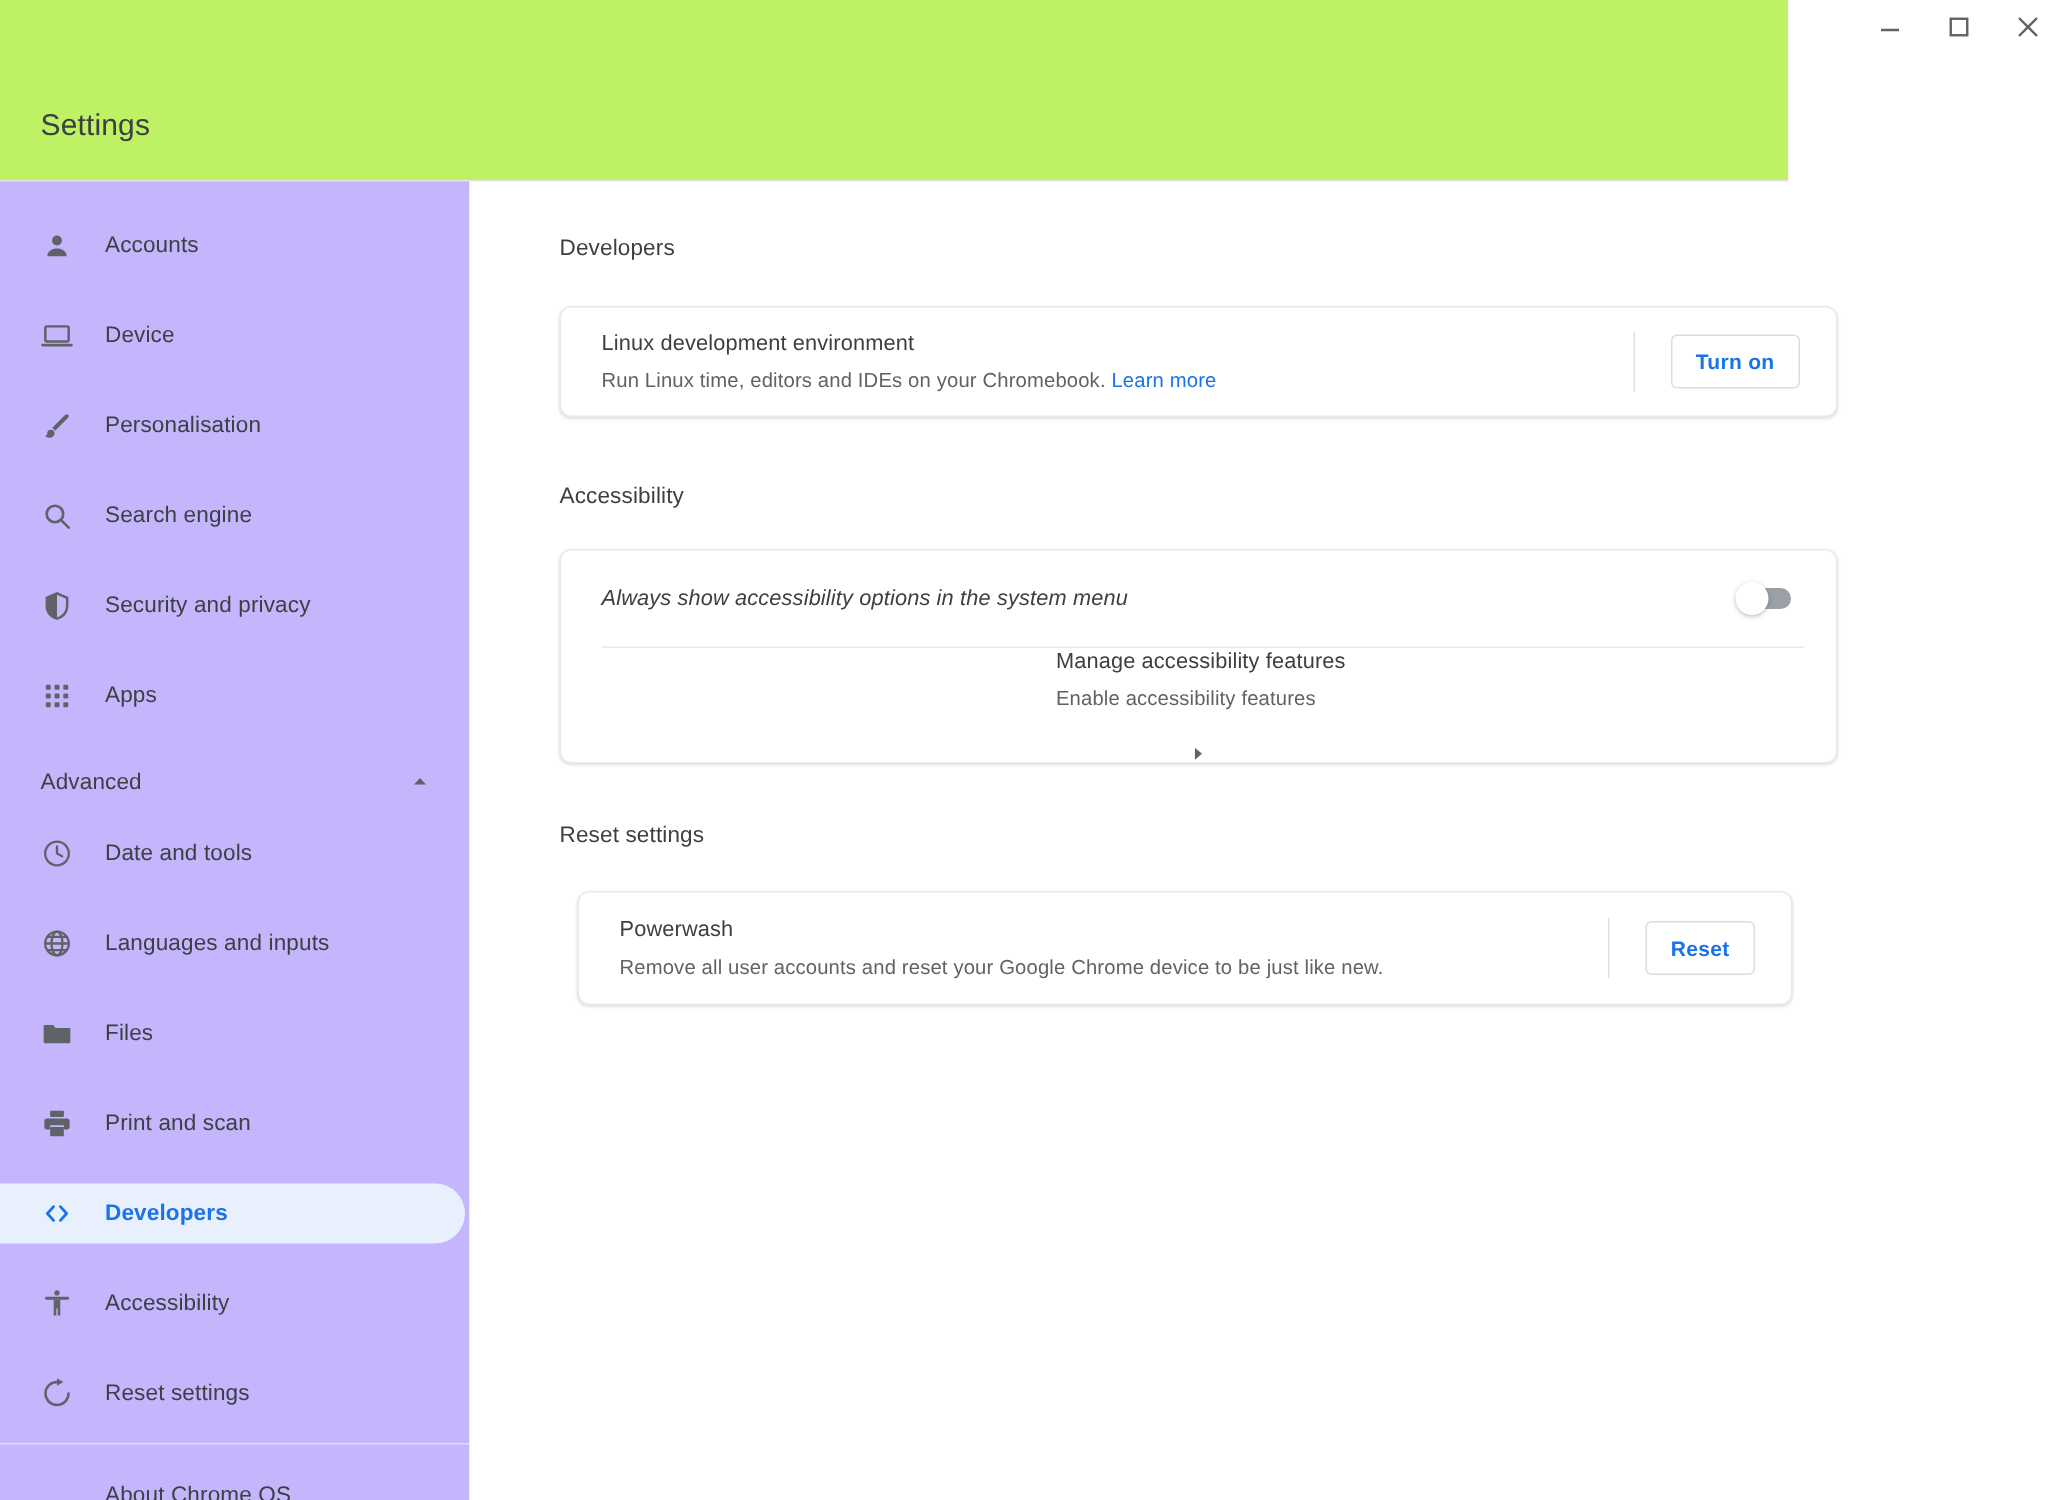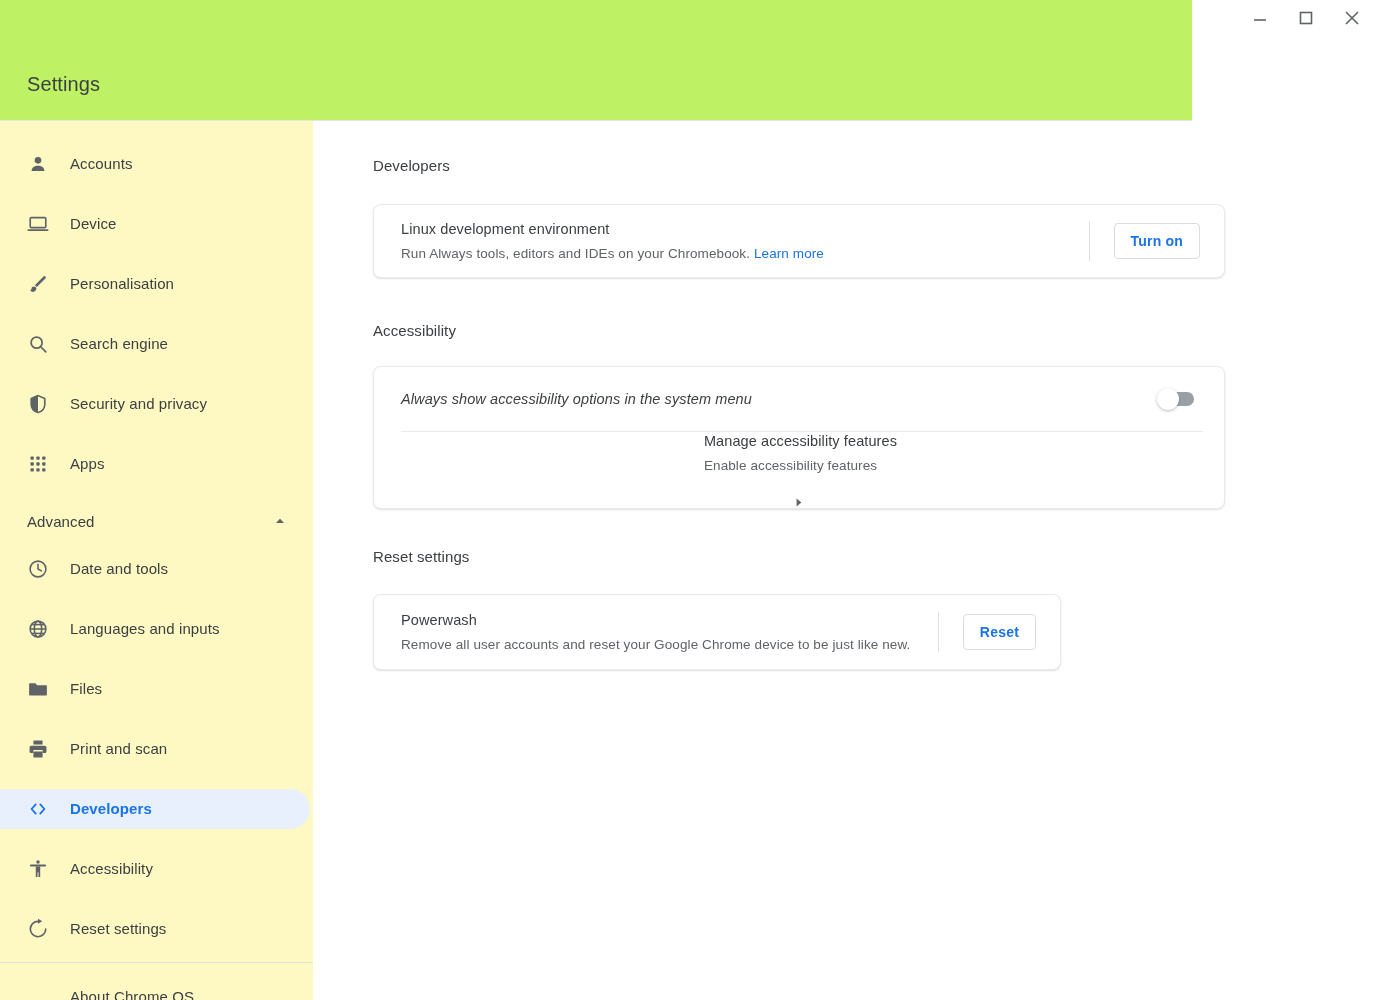--- a/index.html
+++ b/index.html
@@ -92,21 +92,21 @@
   }
   .search-input::placeholder { color: #80868b; }
 
   
   .sidebar {
     position: absolute;
     left: 0;
     top: 121px;
     width: 313px;
     height: 879px;
-    background: #fef9c3;
+    background: #c4b5fd;
     overflow: hidden;
   }
   .nav-item {
     position: relative;
     height: 40px;
     display: flex;
     align-items: center;
     cursor: pointer;
     color: #5f6368;
     border-radius: 0 20px 20px 0;
@@ -465,21 +465,21 @@
   </nav>
 
   <main class="content">
 
     <div class="section-title" style="left:60px; top:36px;">Developers</div>
 
     <div class="card" style="left:60px; top:83px; width:852px; height:74px;">
       <div class="row">
         <div class="row-text">
           <div class="row-title">Linux development environment</div>
-          <div class="row-sub"><span>Run Always tools, editors and IDEs on your Chromebook. </span><a class="link">Learn more</a></div>
+          <div class="row-sub"><span>Run Linux time, editors and IDEs on your Chromebook. </span><a class="link">Learn more</a></div>
         </div>
         <div class="vdivider"></div>
         <button class="action-btn">Turn on</button>
       </div>
     </div>
 
     <div class="section-title" style="left:60px; top:201px;">Accessibility</div>
 
     <div class="card" style="left:60px; top:245px; width:852px; height:143px;">
 
@@ -502,21 +502,21 @@
         <span class="subpage-arrow">
           <svg viewBox="0 0 24 24" width="15" height="15" fill="currentColor">
             <path d="M9 5.5 16.5 12 9 18.5z"></path>
           </svg>
         </span>
       </div>
     </div>
 
     <div class="section-title" style="left:60px; top:427px;">Reset settings</div>
 
-    <div class="card" style="left:60px; top:473px; width:688px; height:76px;">
+    <div class="card" style="left:72px; top:473px; width:810px; height:76px;">
       <div class="row">
         <div class="row-text">
           <div class="row-title">Powerwash</div>
           <div class="row-sub">Remove all user accounts and reset your Google Chrome device to be just like new.</div>
         </div>
         <div class="vdivider"></div>
         <button class="action-btn">Reset</button>
       </div>
     </div>
 

